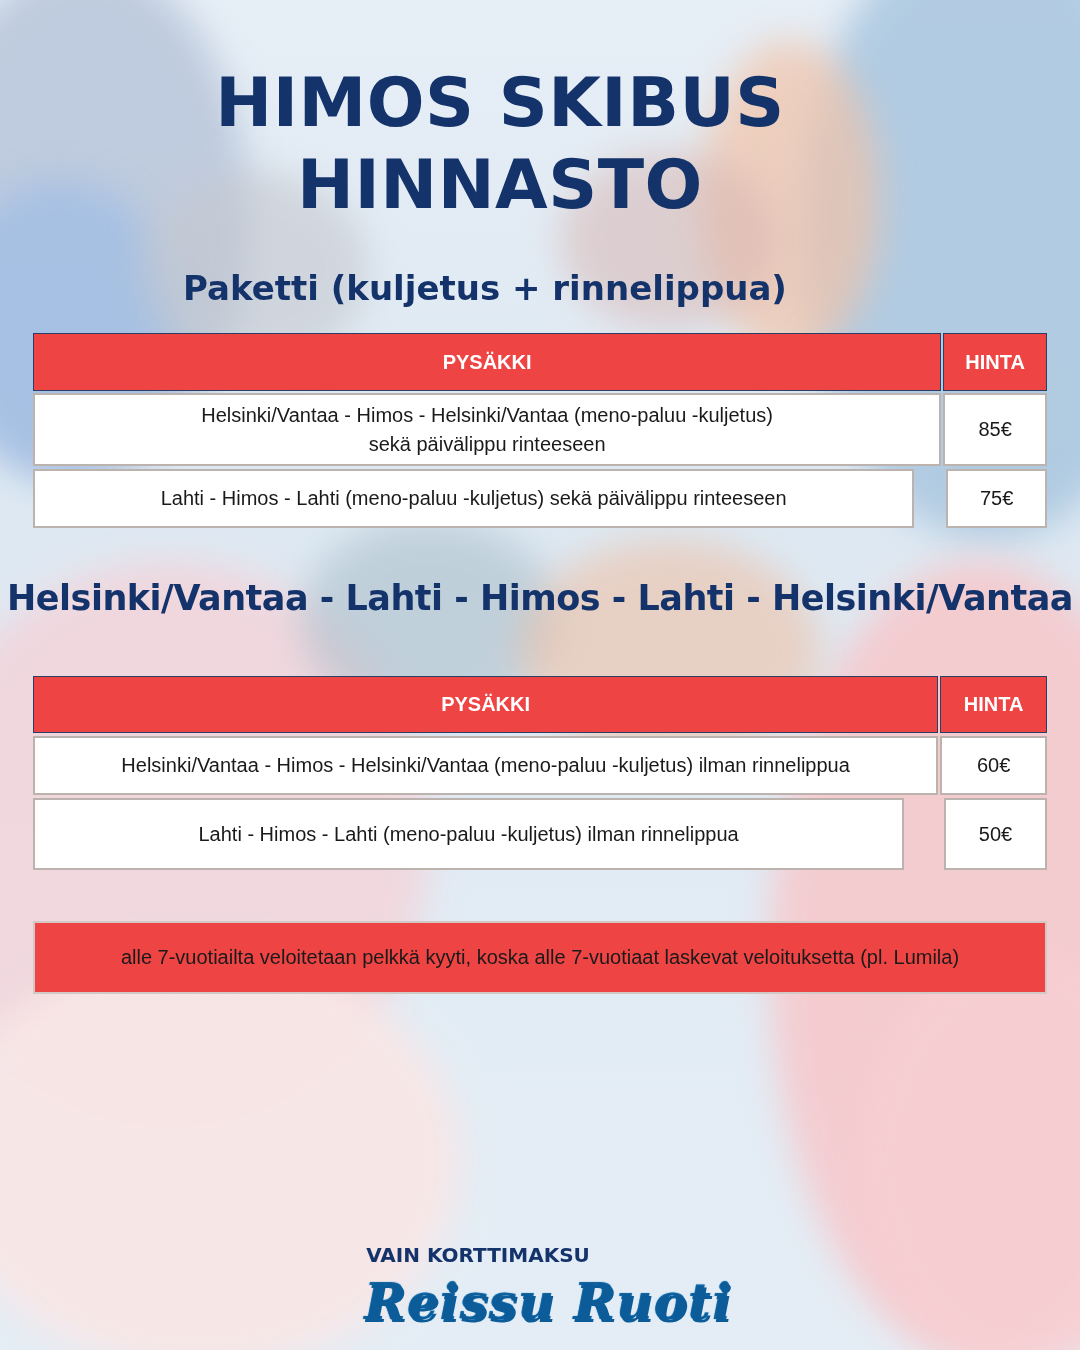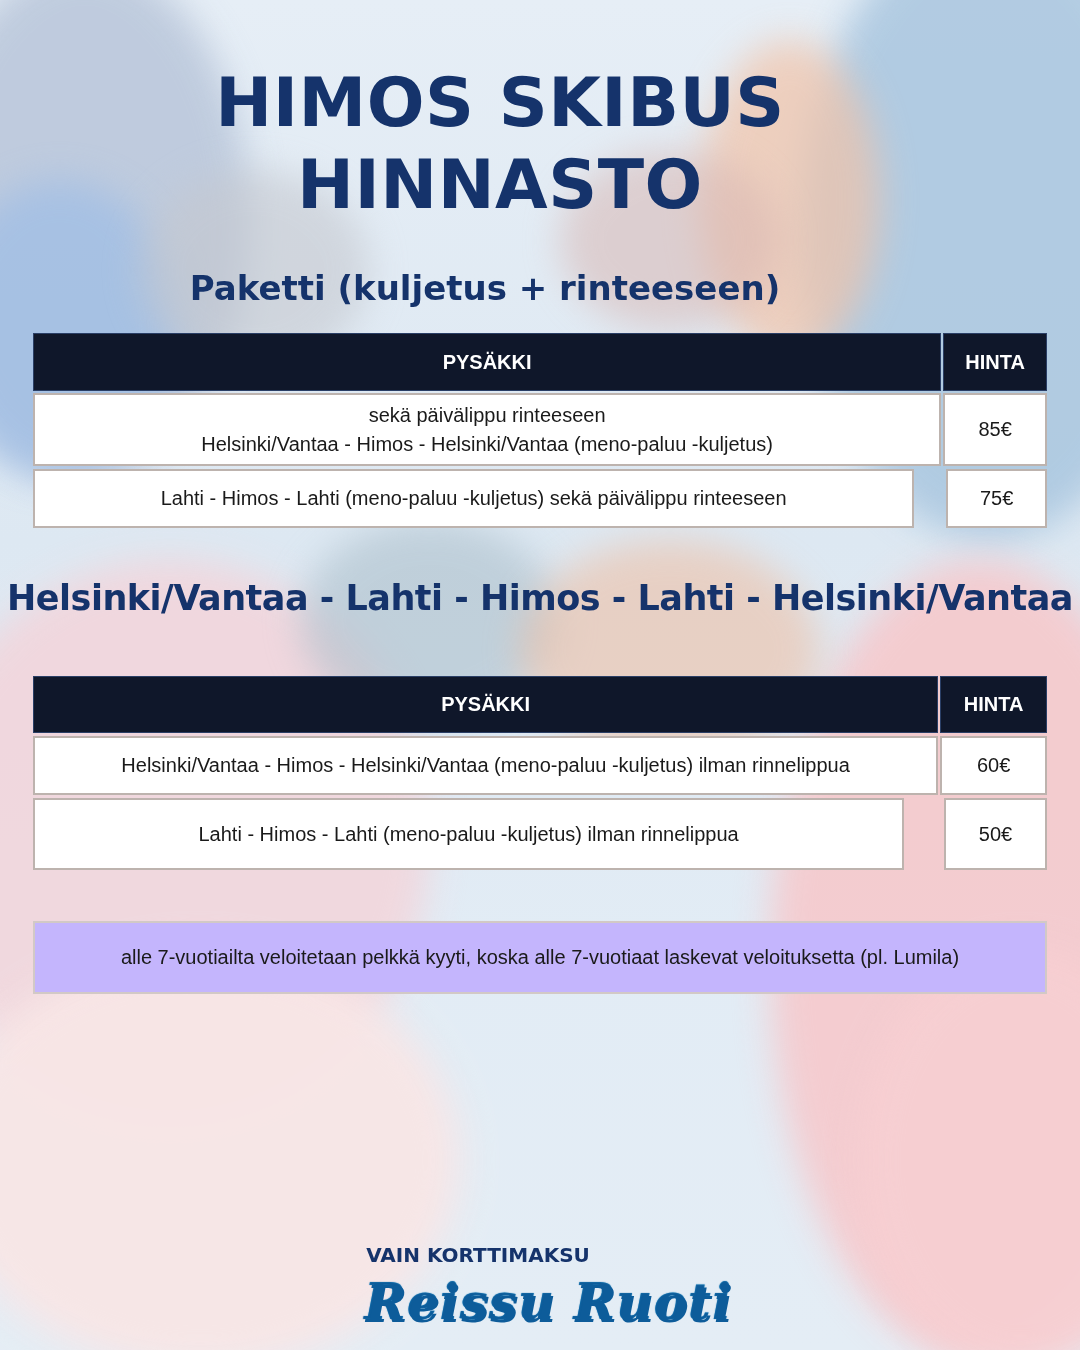--- a/index.html
+++ b/index.html
@@ -40,42 +40,42 @@
   .sec1 { left: 0; width: 970px; top: 268px; font-size: 34px; }
   .sec2 { left: 0; width: 1080px; top: 578px; font-size: 35px; letter-spacing: -0.5px; }
 
   .ptable { position: absolute; left: 33px; width: 1014px; }
   .ptable .row { display: flex; position: relative; }
   .cell {
     box-sizing: border-box; display: flex; align-items: center; justify-content: center;
     text-align: center; color: #1a1a1a; font-size: 20px; line-height: 29px;
   }
   .row.head .cell {
-    background: #0f172a; color: #ffffff; font-weight: 700; font-size: 20px;
+    background: #ef4444; color: #ffffff; font-weight: 700; font-size: 20px;
     border: 1px solid #2a3f66;
   }
   .row.body .cell { background: #ffffff; border: 2px solid #bdb3ae; }
   .t1 { top: 333px; }
   .t1 .c-stop { width: 910px; }
   .t1 .c-price { width: 104px; margin-left: 0; }
   .t1 .head { height: 58px; }
   .t1 .r1 { height: 73px; margin-top: 2px; }
   .t1 .r2 { height: 59px; margin-top: 3px; gap: 15px; }
 
   .t2 { top: 676px; }
   .t2 .c-stop { width: 907px; }
   .t2 .c-price { width: 107px; }
   .t2 .head { height: 57px; }
   .t2 .r1 { height: 59px; margin-top: 3px; }
   .t2 .r2 { height: 72px; margin-top: 3px; gap: 19px; }
   .gap { width: 2px; }
 
   .note {
     position: absolute; left: 33px; width: 1014px; top: 921px; height: 73px;
-    box-sizing: border-box; background: #c4b5fd; border: 2px solid #d2c9c6;
+    box-sizing: border-box; background: #ef4444; border: 2px solid #d2c9c6;
     display: flex; align-items: center; justify-content: center;
     font-size: 20px; color: #1a1a1a;
   }
 
   .payment {
     position: absolute; left: 0; width: 956px; top: 1243px; text-align: center;
     color: #15336b; font-weight: 700; font-size: 20px; font-family: "DejaVu Sans", sans-serif;
   }
   .logo {
     position: absolute; left: 8px; width: 1080px; top: 1272px; text-align: center;
@@ -106,33 +106,33 @@
     <div class="blob b12"></div>
 </div>
 
 <div class="content">
 
   <h1 class="main-title" style="margin:0;">
     <div>HIMOS SKIBUS</div>
     <div>HINNASTO</div>
   </h1>
 
-  <h2 class="section-title sec1" style="margin:0;">Paketti (kuljetus + rinteeseen)</h2>
+  <h2 class="section-title sec1" style="margin:0;">Paketti (kuljetus + rinnelippua)</h2>
 
   <div class="ptable t1">
     <div class="row head">
       <div class="cell c-stop">PYSÄKKI</div>
       <div class="gap"></div>
       <div class="cell c-price">HINTA</div>
     </div>
     <div class="row body r1">
       <div class="cell c-stop">
         <div>
+          <div>Helsinki/Vantaa - Himos - Helsinki/Vantaa (meno-paluu -kuljetus)</div>
           <div>sekä päivälippu rinteeseen</div>
-          <div>Helsinki/Vantaa - Himos - Helsinki/Vantaa (meno-paluu -kuljetus)</div>
         </div>
       </div>
       <div class="gap"></div>
       <div class="cell c-price">85€</div>
     </div>
     <div class="row body r2">
       <div class="cell c-stop">Lahti - Himos - Lahti (meno-paluu -kuljetus) sekä päivälippu rinteeseen</div>
       <div class="gap"></div>
       <div class="cell c-price">75€</div>
     </div>

